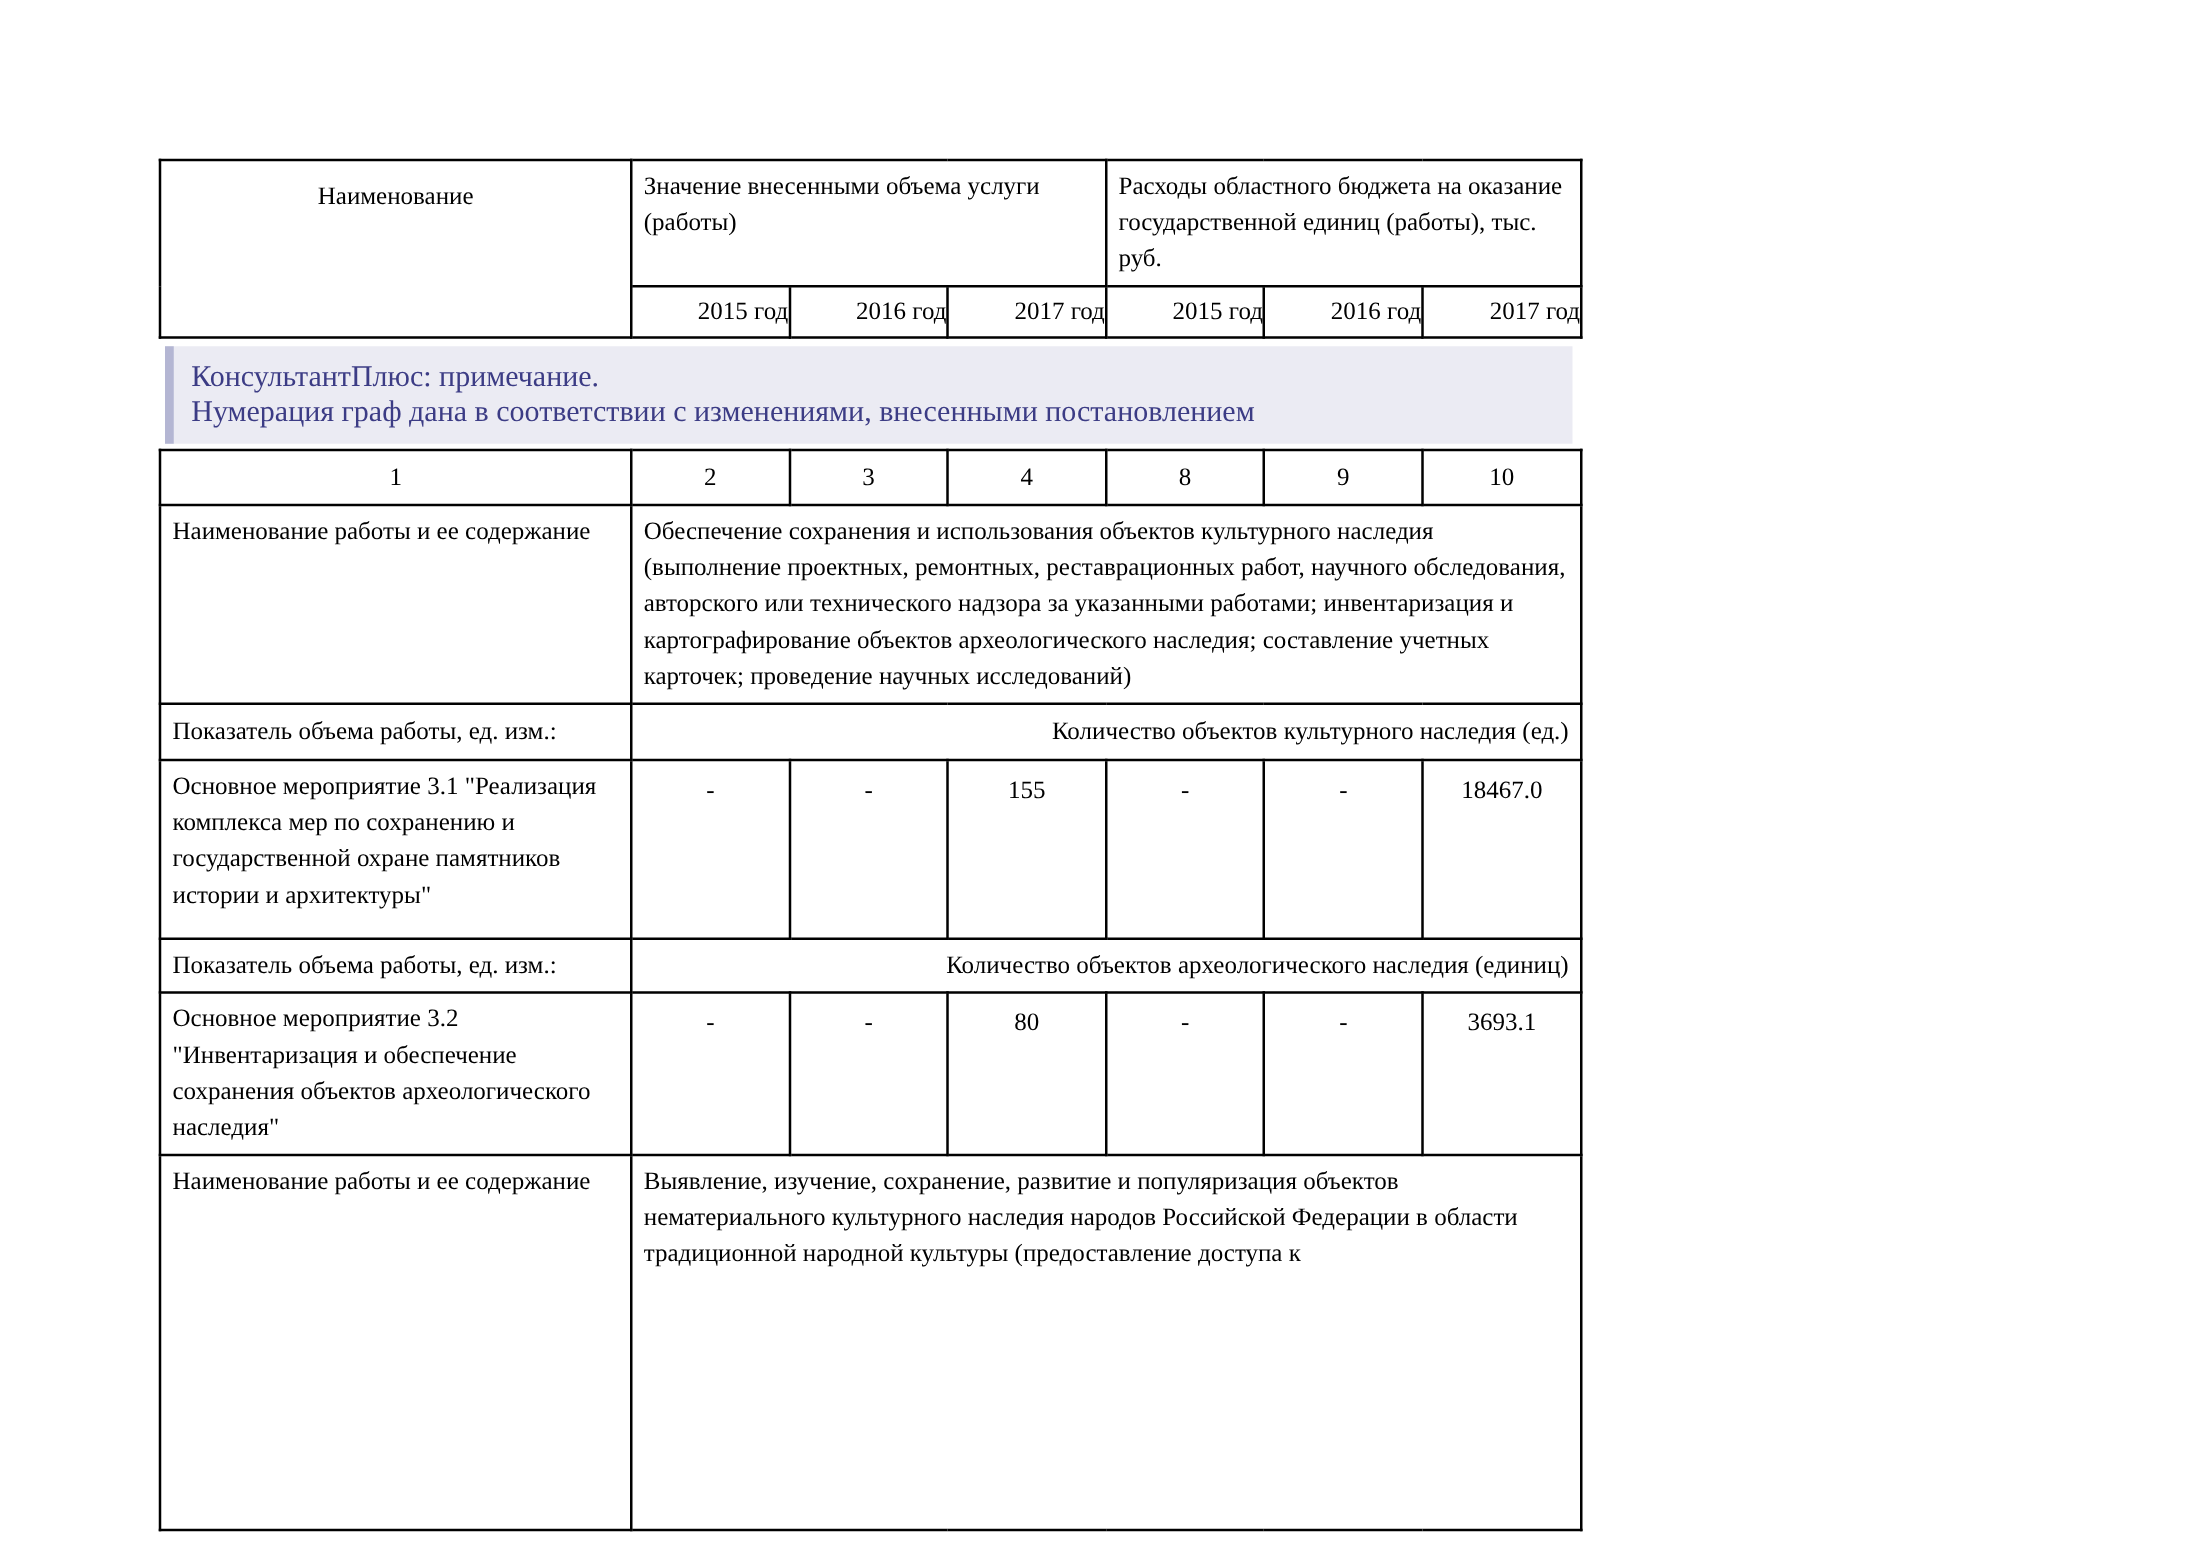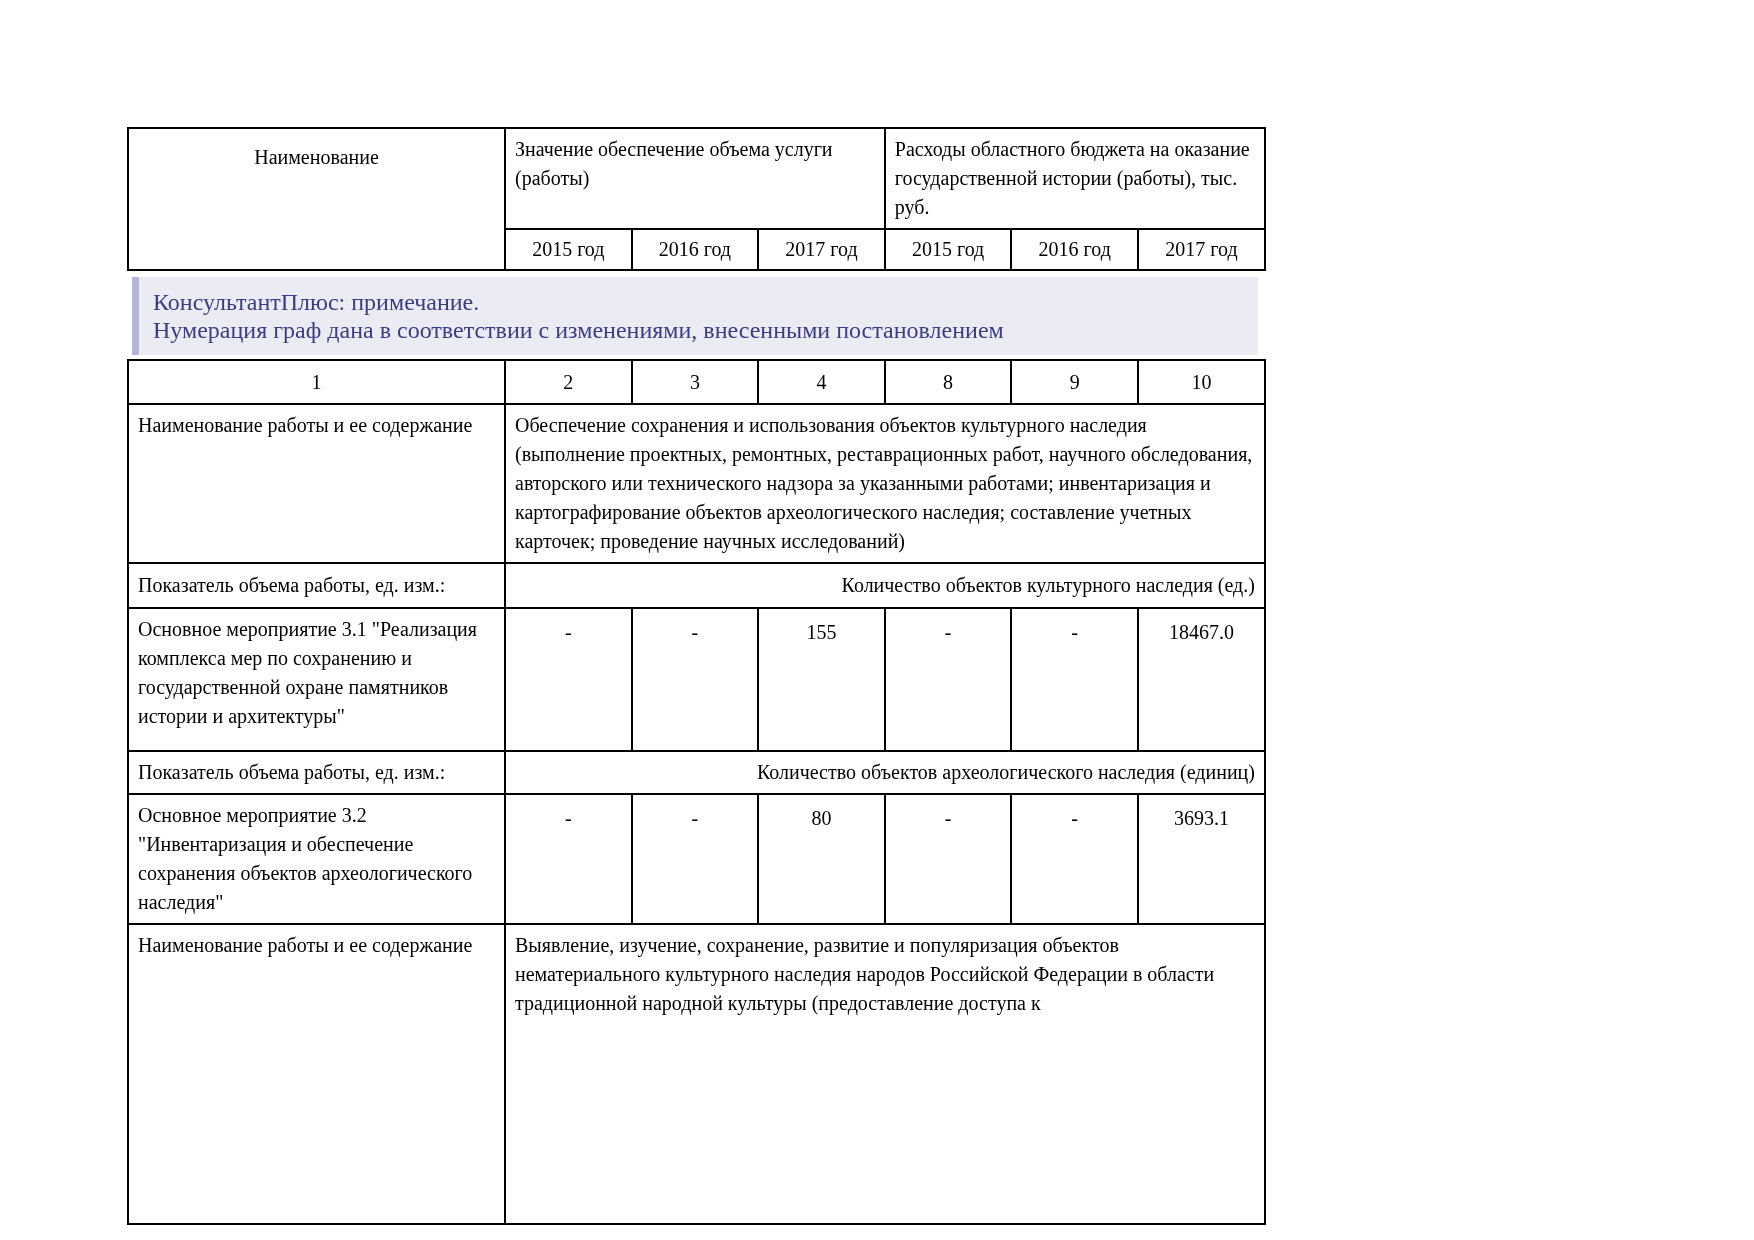--- a/index.html
+++ b/index.html
@@ -33,21 +33,21 @@
     word-wrap: break-word;
   }
   
   .r-head1 { height: 100px; }
   .r-years { height: 41px; }
   td.name-head {
     text-align: center;
     padding-top: 14px;
   }
   td.year {
-    text-align: center;
+    text-align: right;
     vertical-align: middle;
     padding: 2px 0;
   }
   
   .note {
     box-sizing: border-box;
     margin: 6px 0 4px 5px;
     width: 1126px;
     background: #ebebf3;
     border-left: 7px solid #b4b6d3;
@@ -91,22 +91,22 @@
       <col style="width:126.6px">
         <col style="width:126.6px">
         <col style="width:126.6px">
       <col style="width:126.6px">
         <col style="width:126.6px">
         <col style="width:127px">
     </colgroup>
     <tbody>
         <tr class="r-head1">
       <td class="name-head" rowspan="2">Наименование</td>
-      <td colspan="3">Значение обеспечение объема услуги (работы)</td>
-      <td colspan="3">Расходы областного бюджета на оказание государственной истории (работы), тыс. руб.</td>
+      <td colspan="3">Значение внесенными объема услуги (работы)</td>
+      <td colspan="3">Расходы областного бюджета на оказание государственной единиц (работы), тыс. руб.</td>
     </tr>
     <tr class="r-years">
       <td class="year">2015 год</td>
       <td class="year">2016 год</td>
       <td class="year">2017 год</td>
       <td class="year">2015 год</td>
       <td class="year">2016 год</td>
       <td class="year">2017 год</td>
     </tr>
   </tbody>

